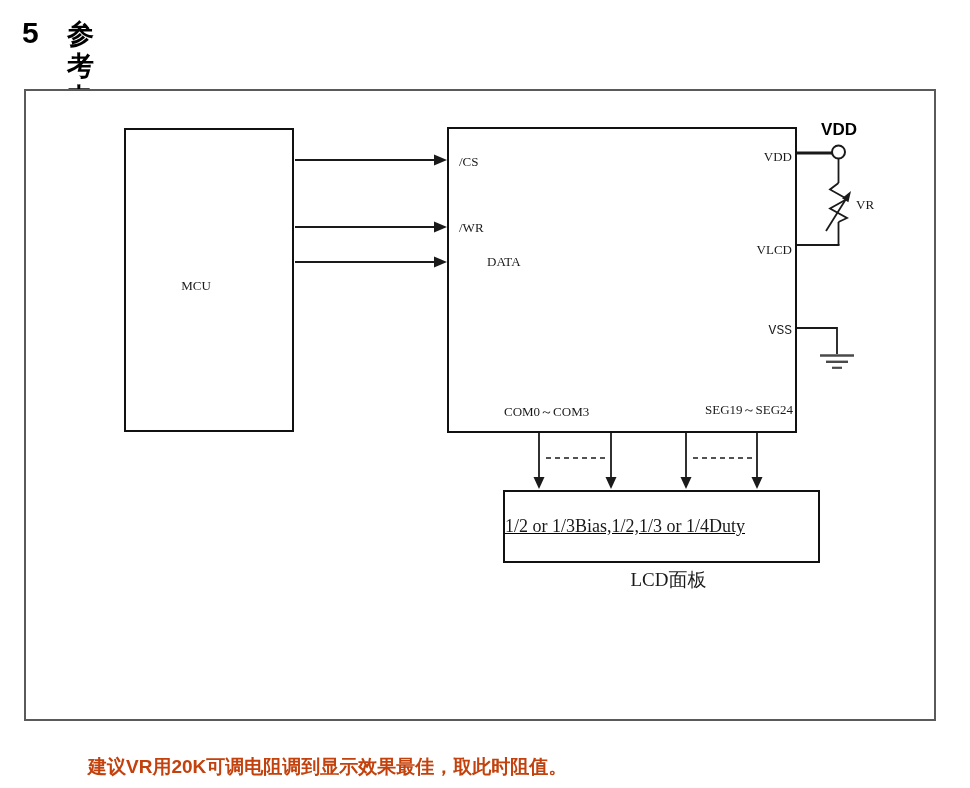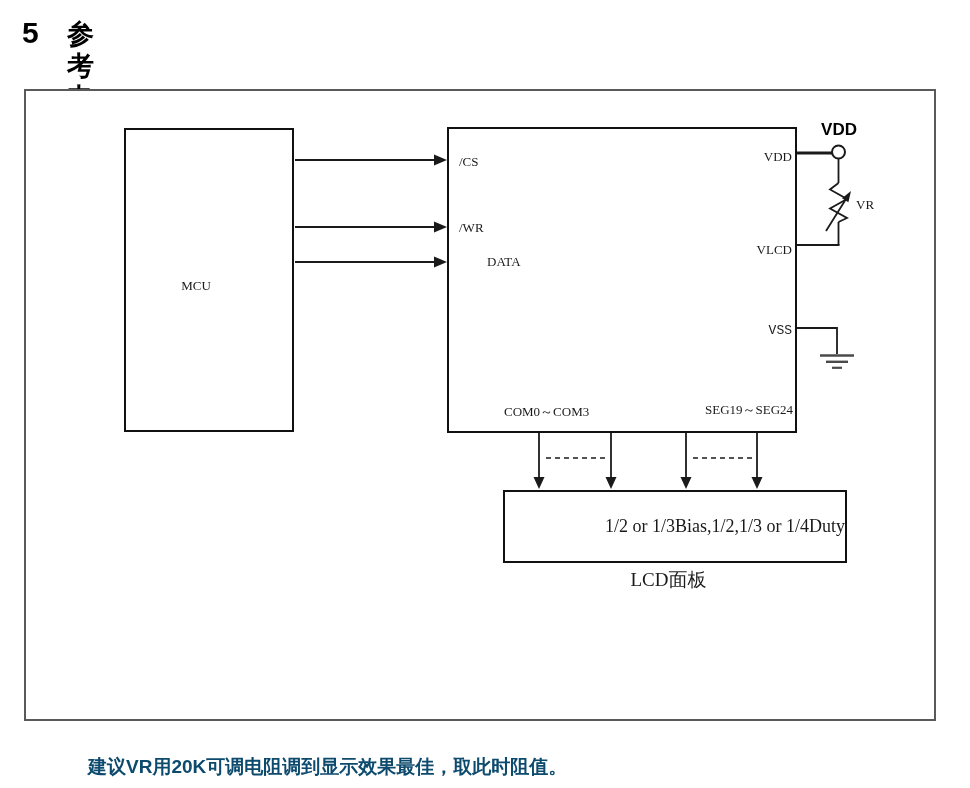--- a/index.html
+++ b/index.html
@@ -9,21 +9,21 @@
   }
   .title{position:absolute;left:0;top:16px;height:36px;
     font-family:"Liberation Sans","DejaVu Sans",sans-serif;font-weight:bold;color:#000;}
   .t-num{position:absolute;left:22px;top:0;font-size:30px;line-height:34px;}
   .t-text{position:absolute;left:67px;top:2px;font-size:27px;line-height:32px;letter-spacing:1px;}
   .frame{position:absolute;left:24px;top:89px;width:912px;height:632px;
     border:2px solid #5a5a5a;background:#ffffff;box-sizing:border-box;}
   .box{position:absolute;border:2px solid #111;background:#fff;box-sizing:border-box;}
   .mcu-box{left:124px;top:128px;width:170px;height:304px;}
   .chip-box{left:447px;top:127px;width:350px;height:306px;}
-  .lcd-box{left:503px;top:490px;width:344px;height:73px;display:flex;align-items:center;justify-content:flex-end;}
+  .lcd-box{left:503px;top:490px;width:317px;height:73px;display:flex;align-items:center;justify-content:flex-start;text-decoration:underline;}
   .lbl{position:absolute;color:#1a1a1a;font-size:13px;line-height:20px;white-space:nowrap;}
   .mcu-label{left:124px;width:144px;top:228px;text-align:center;margin-top:48px;}
   .pin-cs{left:459px;top:152px;}
   .pin-wr{left:459px;top:218px;}
   .pin-data{left:457px;top:252px;margin-left:30px;}
   .chip-name{left:447px;width:350px;top:261px;text-align:center;}
   .pin-right{left:640px;width:152px;text-align:right;}
   .pin-vdd{top:147px;}
   .pin-vlcd{top:240px;}
   .pin-vss{top:321px;font-family:Liberation Mono, monospace;}
@@ -117,15 +117,15 @@
   <span class="lbl pin-right pin-vdd">VDD</span>
   <span class="lbl pin-right pin-vlcd">VLCD</span>
   <span class="lbl pin-right pin-vss">VSS</span>
   <span class="lbl pin-com">COM0～COM3</span>
   <span class="lbl pin-seg">SEG19～SEG24</span>
 
   <span class="lbl vdd-net">VDD</span>
   <span class="lbl vr-label">VR</span>
   <span class="lbl lcd-caption">LCD面板</span>
 
-  <div class="note note-2" style="color: #0c4a6e;">建议VR用20K可调电阻调到显示效果最佳，取此时阻值。</div>
+  <div class="note note-2" style="color: #c2410c;">建议VR用20K可调电阻调到显示效果最佳，取此时阻值。</div>
 
 </div>
 
 </body></html>

